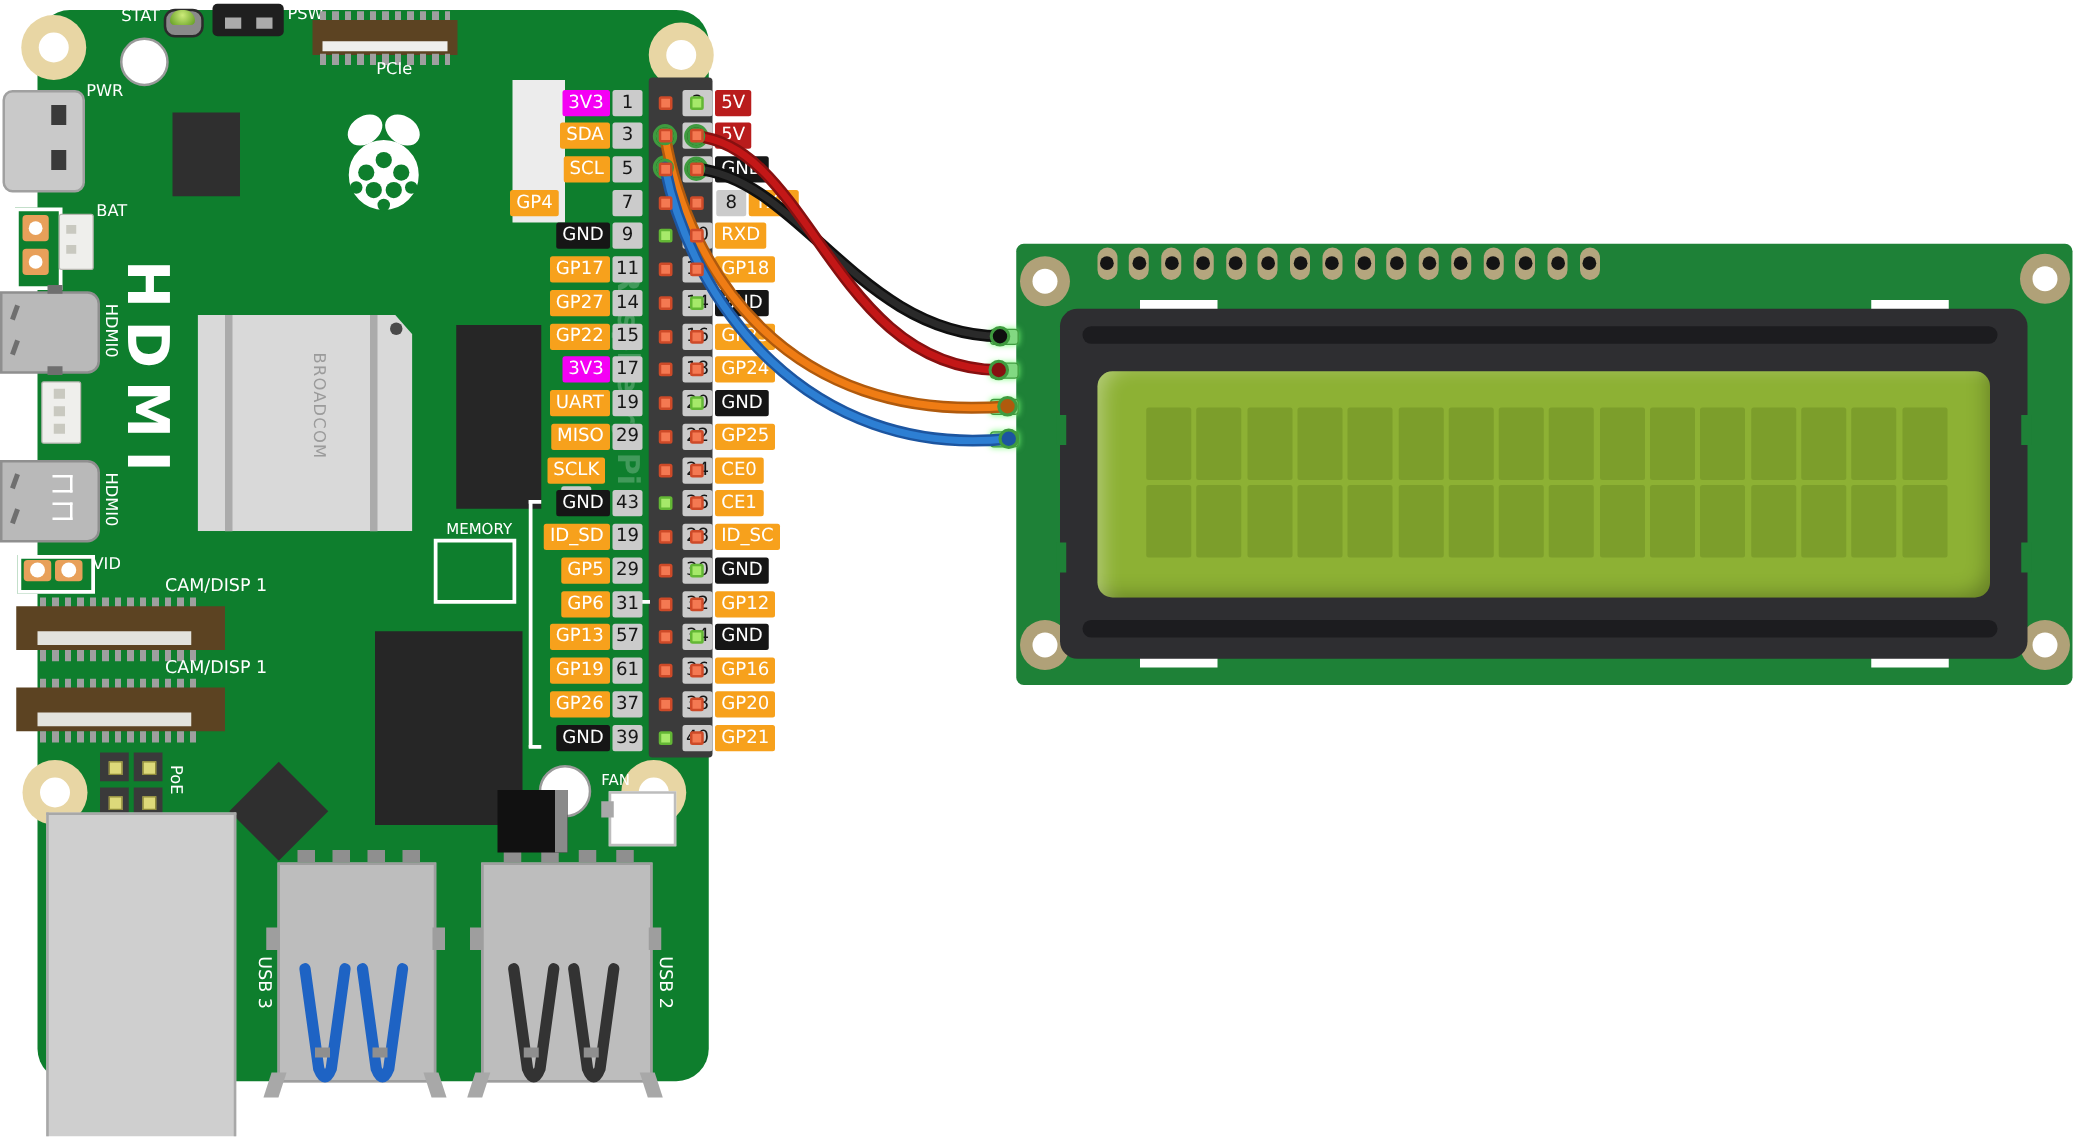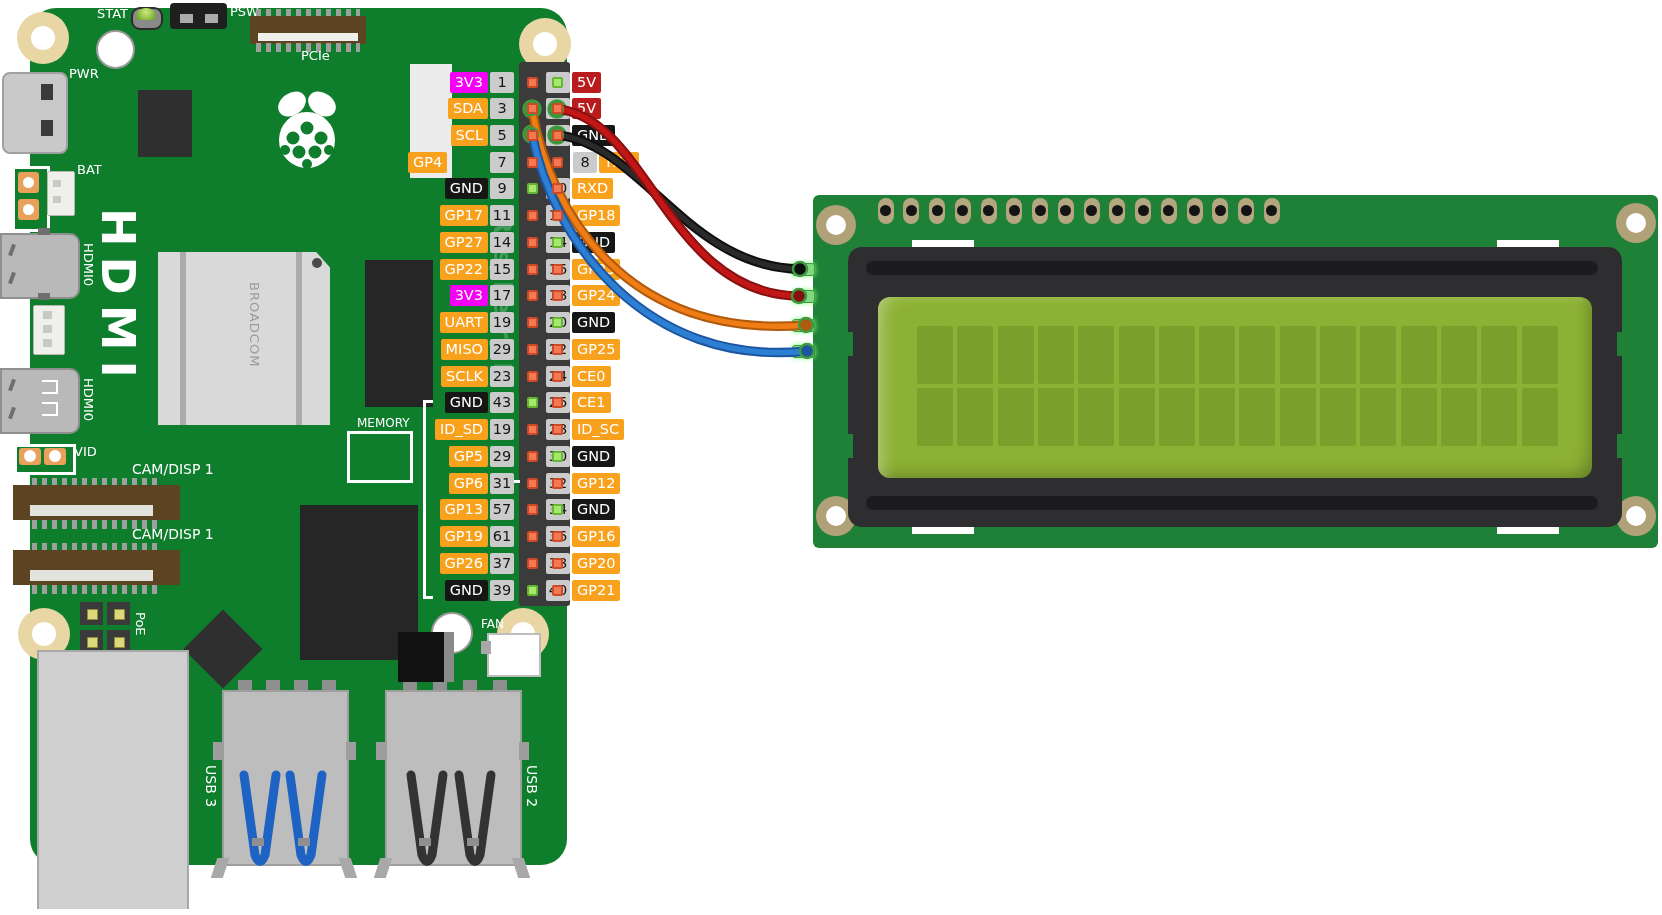--- a/index.html
+++ b/index.html
@@ -251,21 +251,21 @@
         <span class="gnum">17</span>
       </div>
       <div class="grow" style="left: 408px; top: 312.16px; width: 106px; justify-content: flex-end;">
         <span class="gchip t-io">UART</span>
         <span class="gnum">19</span>
       </div>
       <div class="grow" style="left: 408px; top: 338.9px; width: 106px; justify-content: flex-end;">
         <span class="gchip t-io">MISO</span>
         <span class="gnum">29</span>
       </div>
-      <div class="grow" style="left: 408px; top: 365.64px; width: 106px; justify-content: flex-end;">
+      <div class="grow" style="left: 408px; top: 365.64px; width: 106px;  flex-direction: column;">
         <span class="gchip t-io">SCLK</span>
         <span class="gnum">23</span>
       </div>
       <div class="grow" style="left: 408px; top: 392.38px; width: 106px; justify-content: flex-end;">
         <span class="gchip t-gnd">GND</span>
         <span class="gnum">43</span>
       </div>
       <div class="grow" style="left: 408px; top: 419.12px; width: 106px; justify-content: flex-end;">
         <span class="gchip t-io">ID_SD</span>
         <span class="gnum">19</span>

